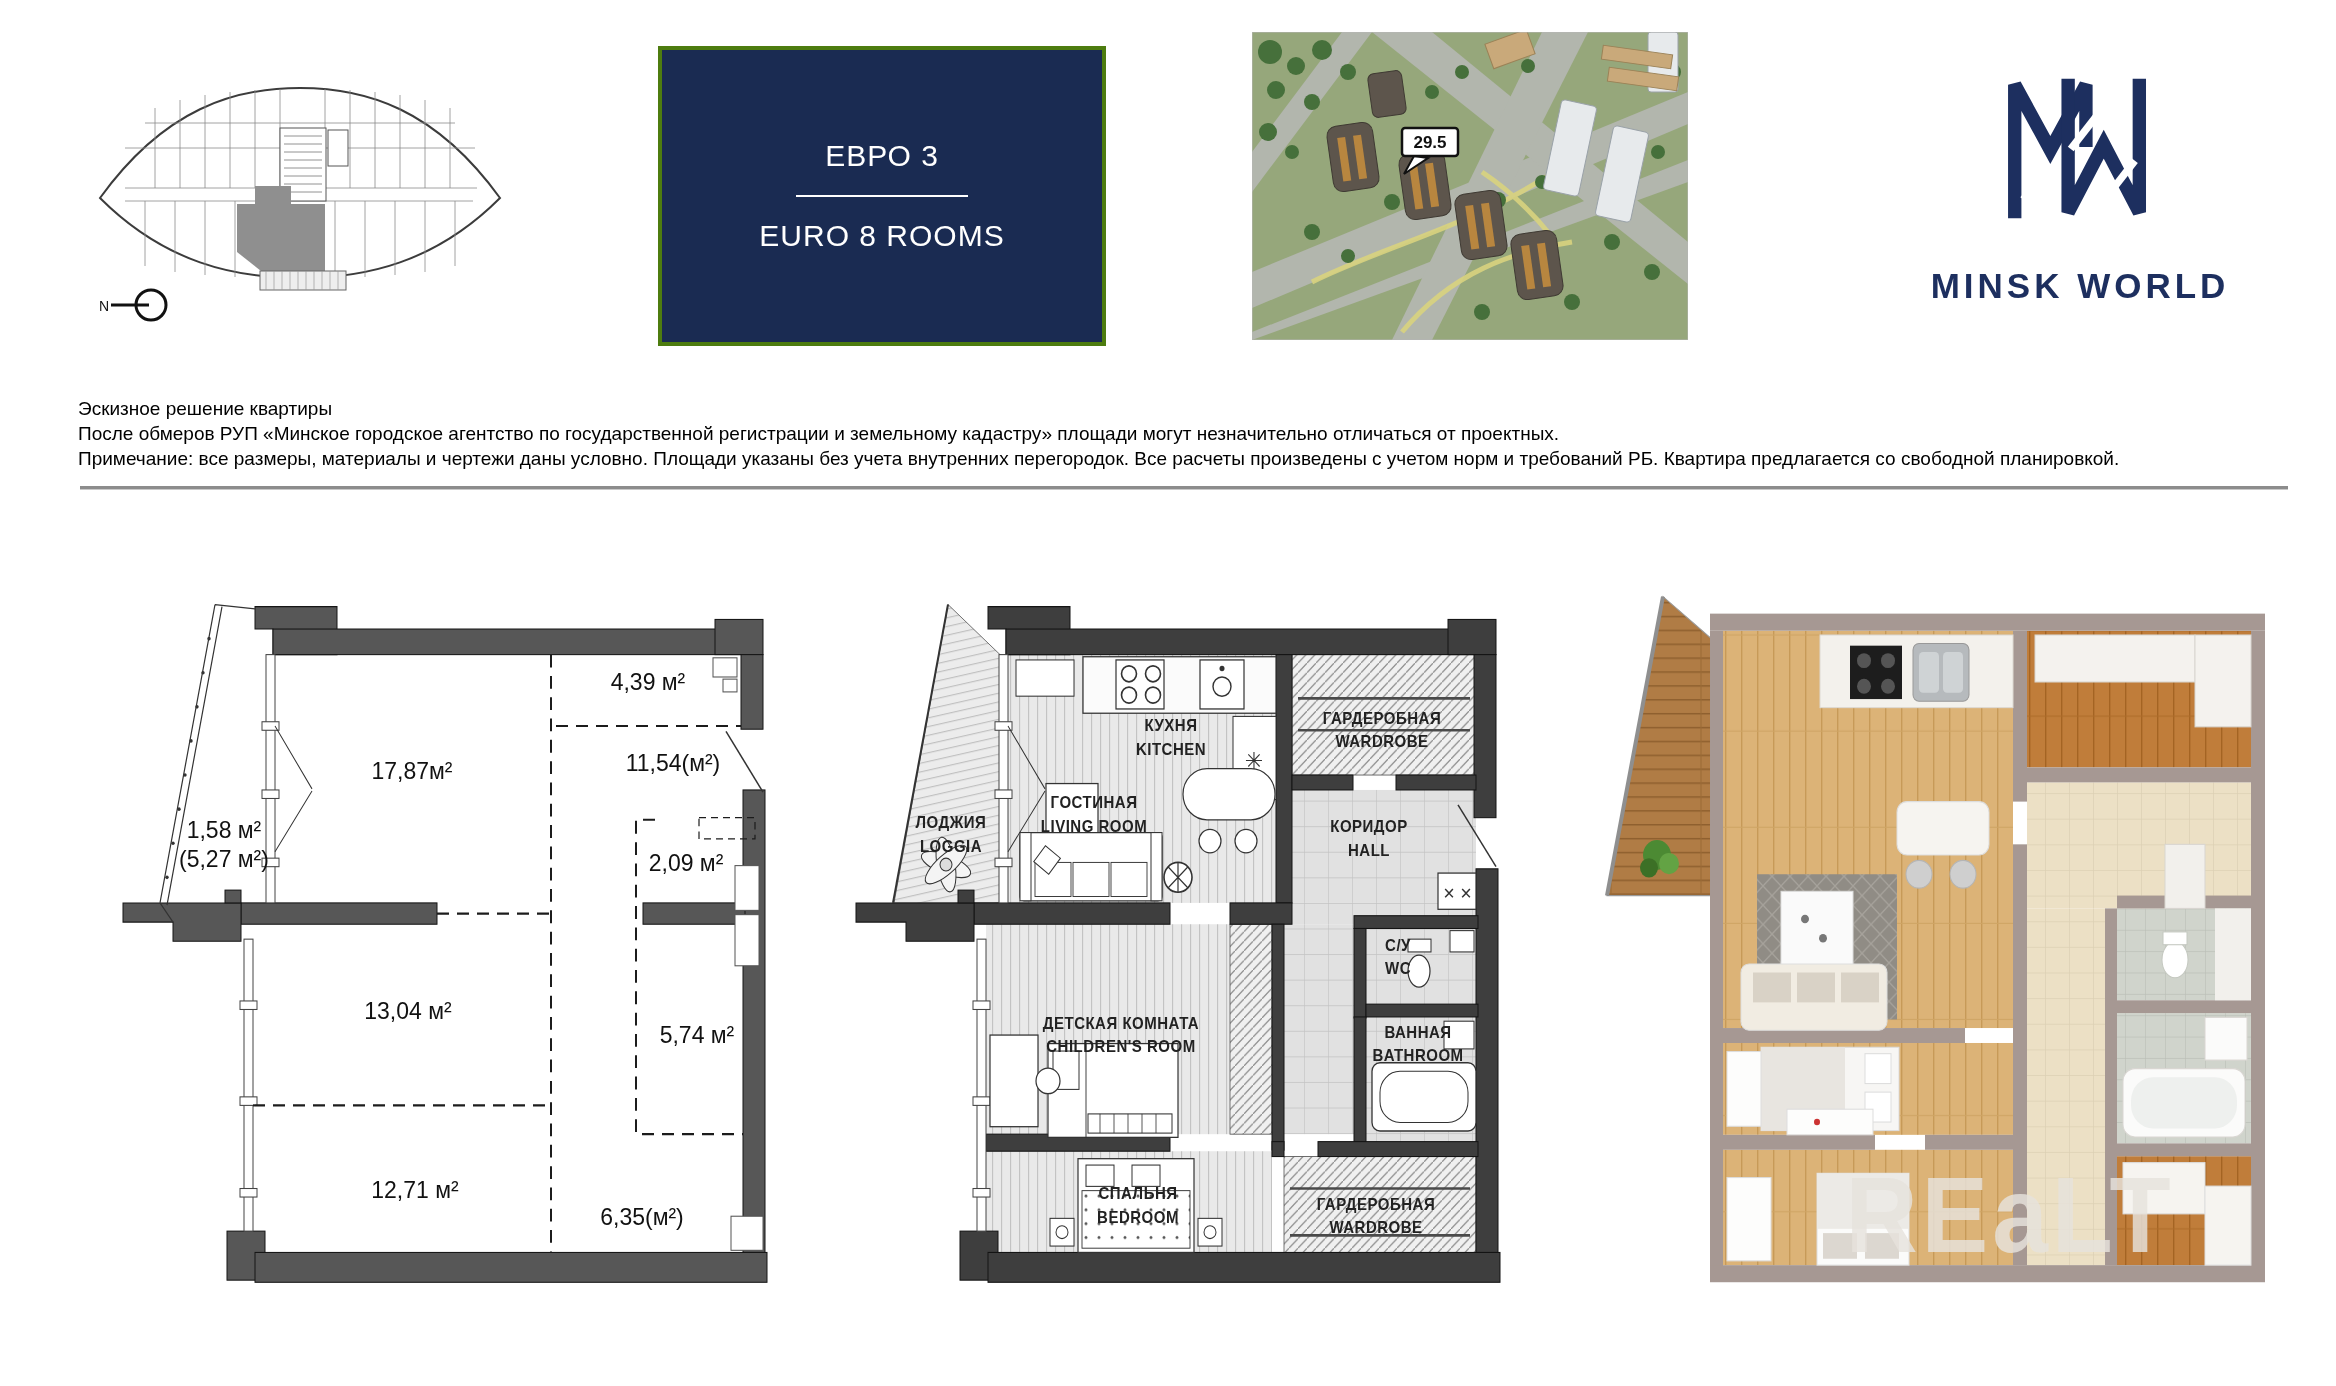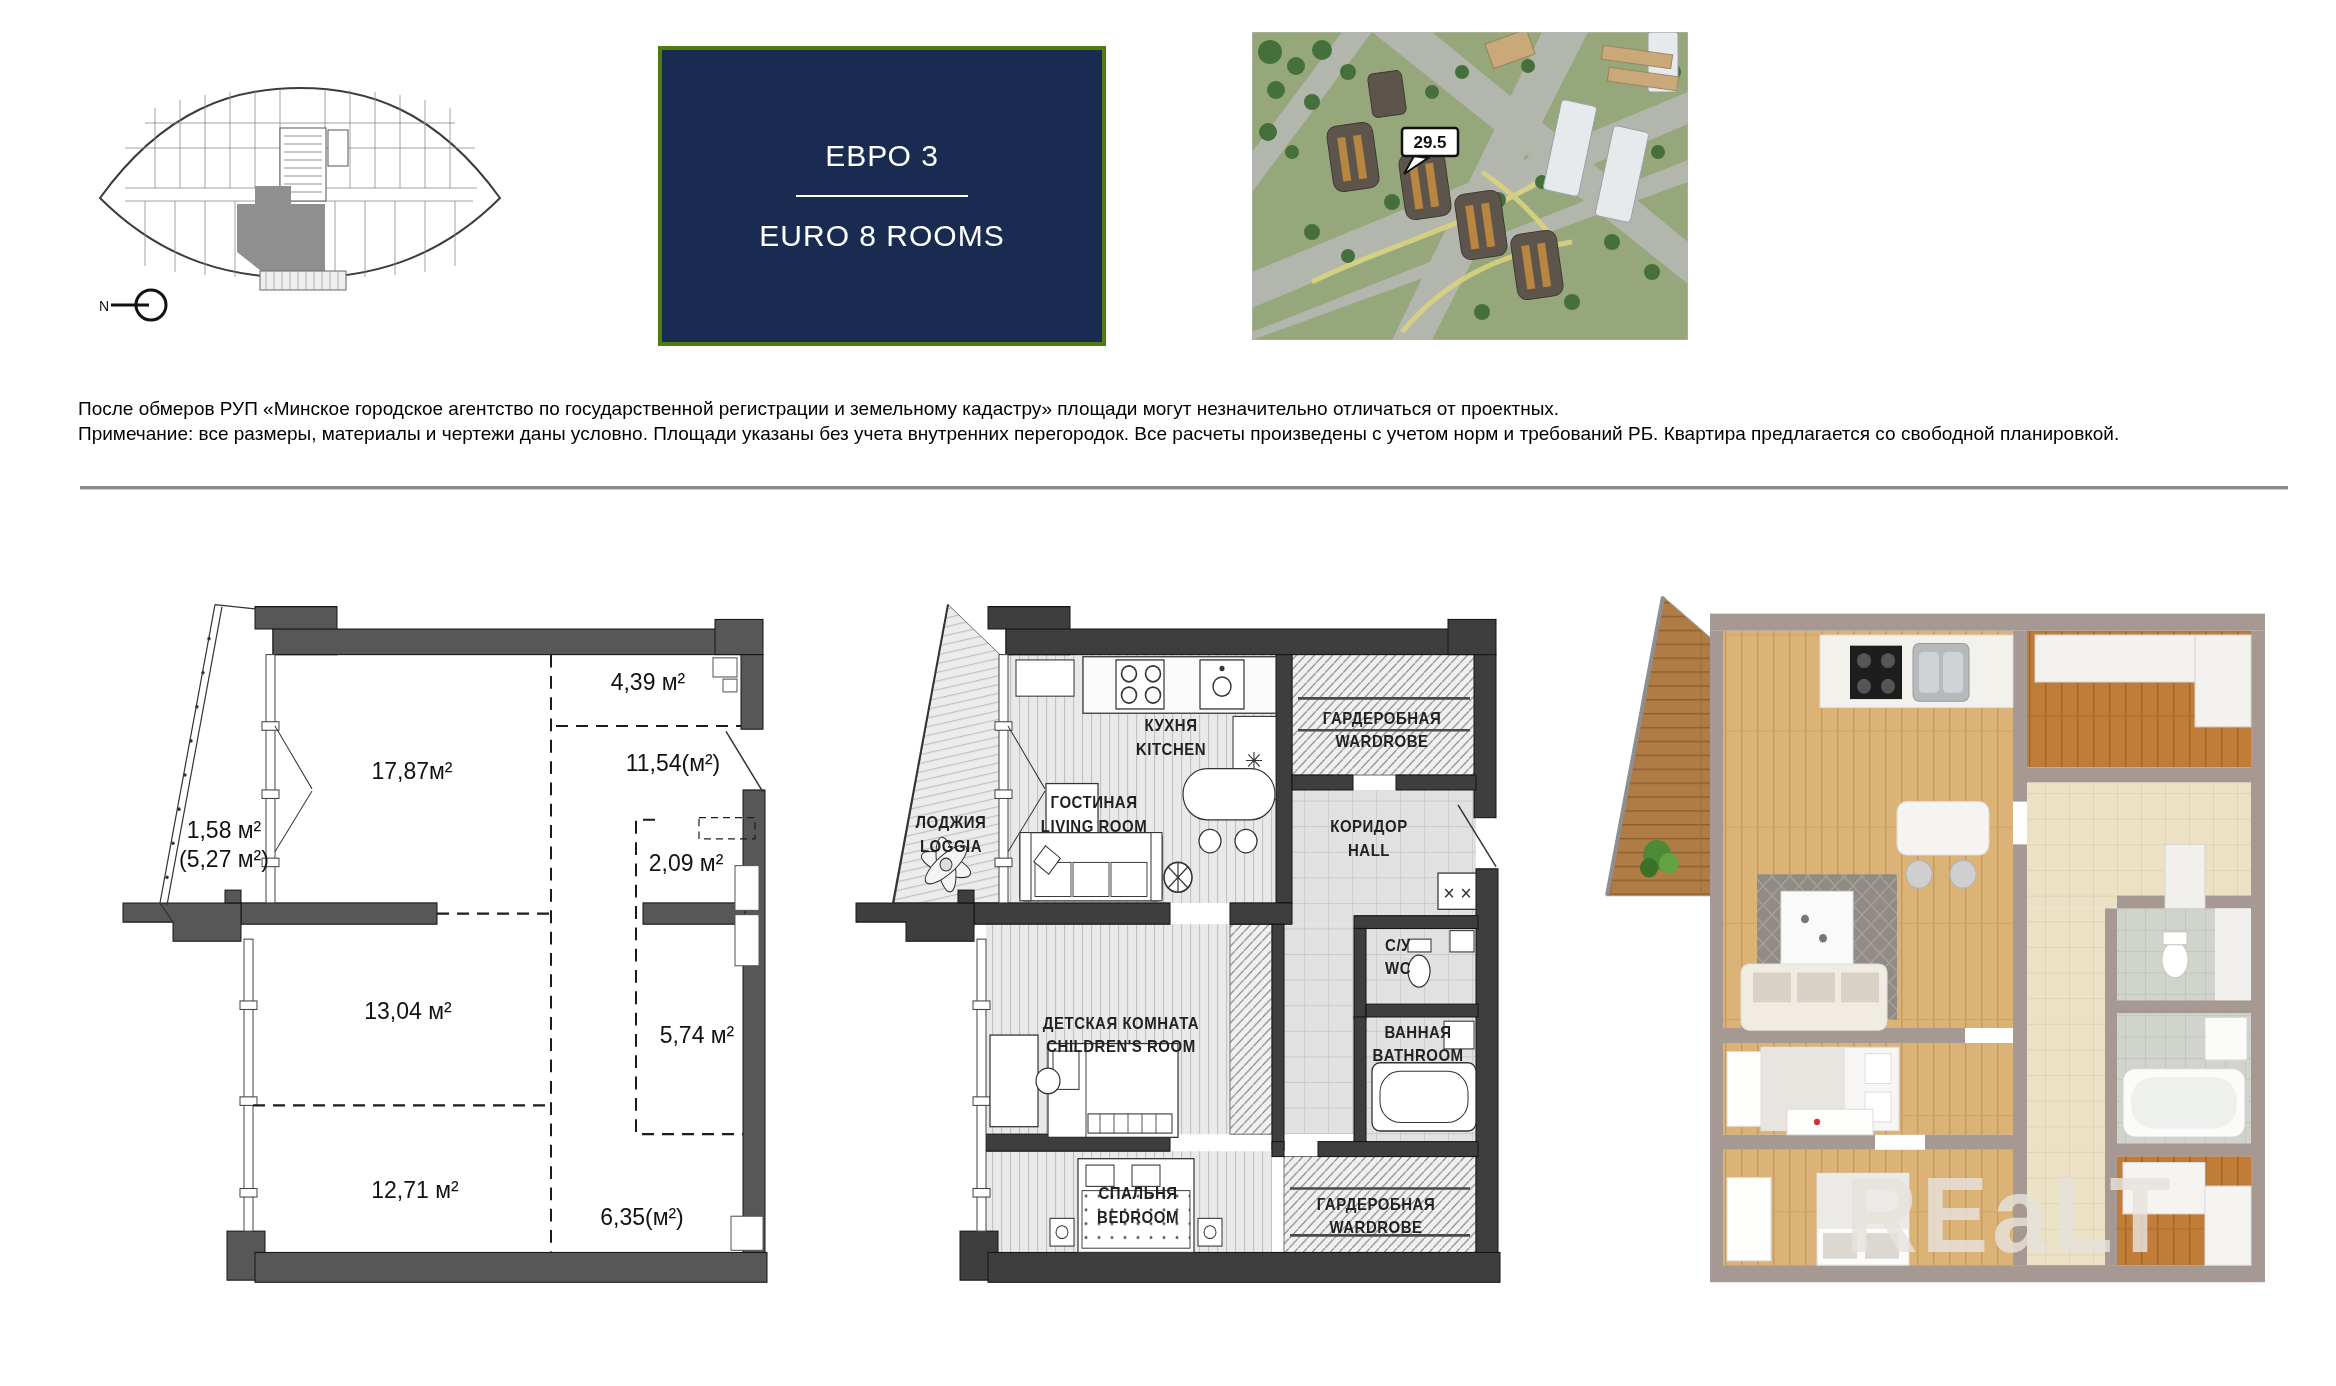--- a/index.html
+++ b/index.html
@@ -131,22 +131,37 @@
       </g>
     </g>
     <g>
       <polygon points="162,124 152,142 176,126" fill="#fff" stroke="#111" stroke-width="2"></polygon>
       <rect x="150" y="96" width="56" height="28" fill="#fff" stroke="#111" stroke-width="2.5" rx="3"></rect>
       <text x="178" y="116" class="co-t">29.5</text>
     </g>
     <rect width="436" height="308" fill="none" stroke="#b5b5b5" stroke-width="1"></rect>
   </svg>
 
+  <div class="abs logo">
+    <svg width="178" height="196" viewBox="0 0 120 120">
+      <g stroke="#1d2f5f" stroke-width="9" fill="none" stroke-linejoin="miter">
+        <polyline points="16,106 16,16 40,60 64,16 64,58"></polyline>
+        <polyline points="52,12 52,102 76,56 100,102 100,12"></polyline>
+      </g>
+      <g fill="#fff">
+        <rect x="28" y="68" width="5" height="28" transform="rotate(38 30 82)"></rect>
+        <rect x="60" y="34" width="5" height="28" transform="rotate(38 62 48)"></rect>
+        <rect x="86" y="64" width="5" height="28" transform="rotate(38 88 78)"></rect>
+      </g>
+    </svg>
+    <div class="wordmark">MINSK WORLD</div>
+  </div>
 
   <div class="abs notes">
+    <div>Эскизное решение квартиры</div>
     <div>После обмеров РУП «Минское городское агентство по государственной регистрации и земельному кадастру» площади могут незначительно отличаться от проектных.</div>
     <div>Примечание: все размеры, материалы и чертежи даны условно. Площади указаны без учета внутренних перегородок. Все расчеты произведены с учетом норм и требований РБ. Квартира предлагается со свободной планировкой.</div>
   </div>
   <div class="abs rule"></div>
 
   <svg class="abs" style="left:115px;top:596px" width="690" height="714" viewBox="0 0 690 670" preserveAspectRatio="none">
     <g fill="#575757" stroke="#161616" stroke-width="1">
       <polygon points="140,10 222,10 222,55 158,55 158,31 140,31"></polygon>
       <rect x="158" y="31" width="468" height="24"></rect>
       <rect x="600" y="22" width="48" height="33"></rect>

